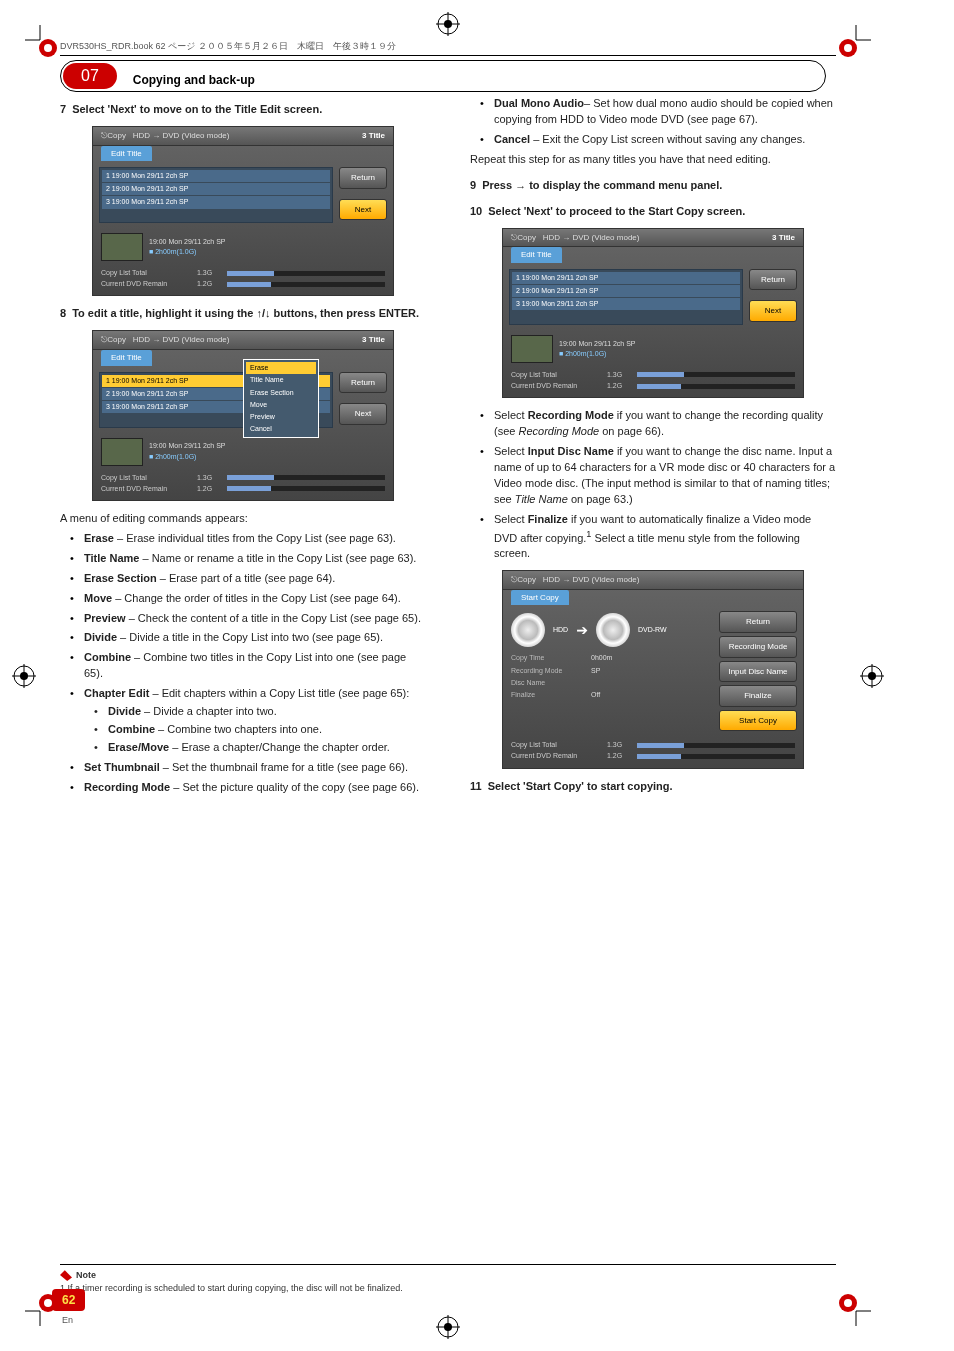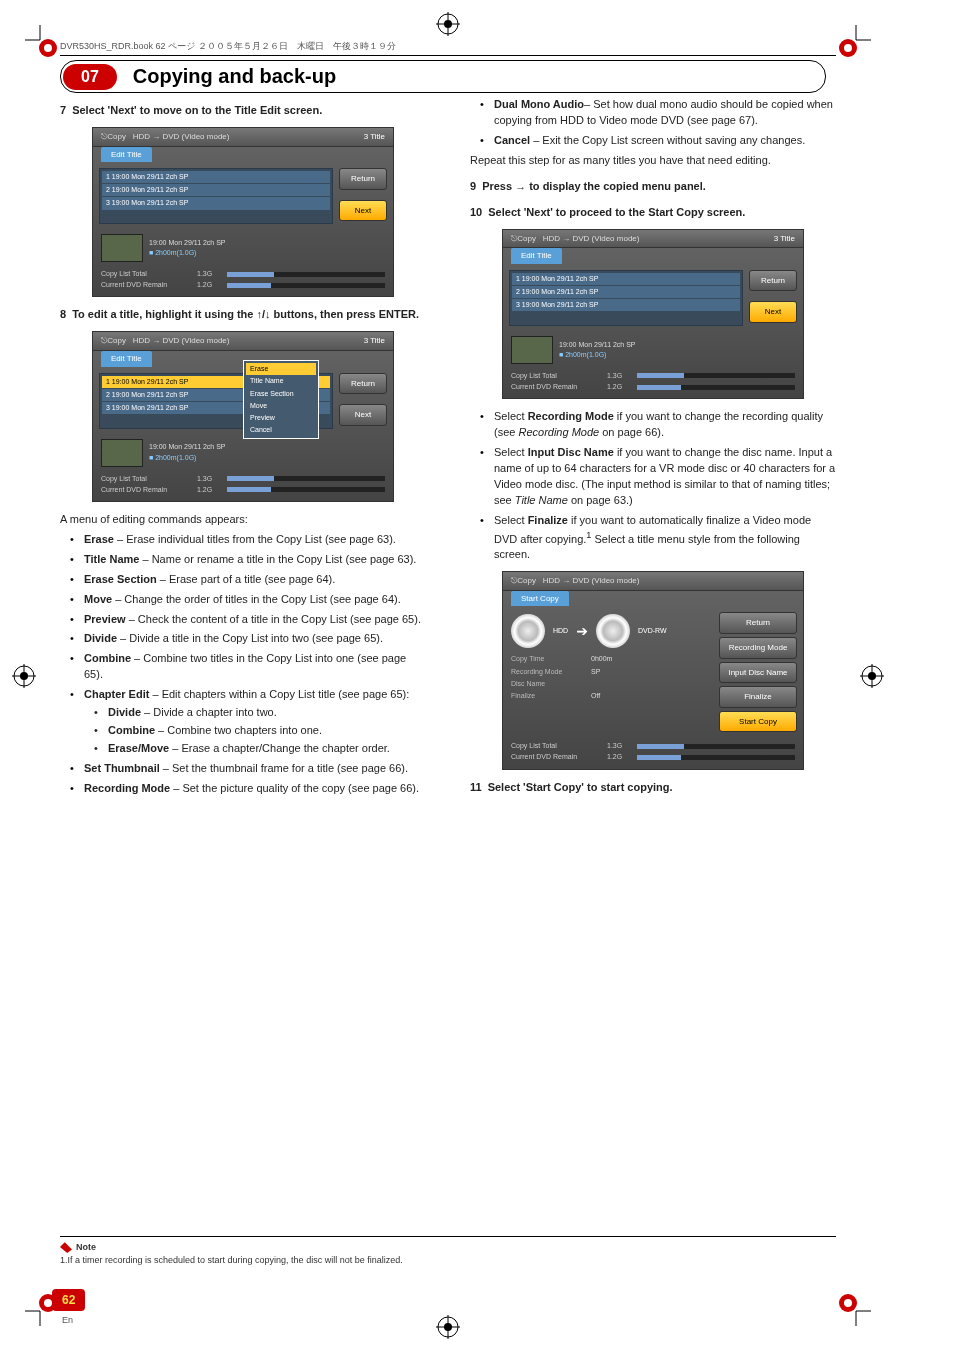--- a/index.html
+++ b/index.html
@@ -38,21 +38,21 @@
     width: 24px; height: 24px;
   }
   .reg-mark svg { width: 24px; height: 24px; }
   .reg-mark.left { top: 50%; left: 12px; transform: translateY(-50%); }
   .reg-mark.right { top: 50%; right: 12px; transform: translateY(-50%); }
   .reg-mark.top { left: 50%; top: 12px; transform: translateX(-50%); }
   .reg-mark.bottom { left: 50%; bottom: 12px; transform: translateX(-50%); }
   .chapter-bubble {
     background: #c00;
     color: #fff;
-    font-weight: bold;
+    font-weight: normal;
     font-size: 16px;
     padding: 4px 18px;
     border-radius: 14px;
     margin-right: 8px;
   }
   .header-row {
     display: flex;
     align-items: center;
   }
   .header-row .chapter-title-wrap {
@@ -125,21 +125,21 @@
     position: relative;
   }
   .shot-header {
     display: flex;
     align-items: center;
     padding: 3px 8px;
     background: linear-gradient(#777,#555);
     border-bottom: 1px solid #333;
   }
   .shot-header .left { flex: 1; }
-  .shot-header .right { color: #fff; }
+  .shot-header .right { color: #fff; font-weight: bold; }
   .shot-tab {
     display: inline-block;
     background: #5aa0d8;
     color: #fff;
     font-size: 8px;
     padding: 2px 10px;
     margin-left: 8px;
     border-radius: 2px 2px 0 0;
   }
   .shot-body {
@@ -238,21 +238,21 @@
     display: inline-block;
   }
   .arrow {
     font-size: 14px; color: #fff;
   }
   .info-line { font-size: 7px; color: #ddd; margin: 2px 0; }
   .info-line .lbl { color: #bbb; display:inline-block; width: 80px; }
 
   .note-sec {
     position: absolute;
-    bottom: 86px;
+    bottom: 58px;
     left: 60px;
     right: 60px;
     border-top: 1px solid #000;
     padding-top: 4px;
     font-size: 9px;
     color: #333;
   }
   .note-badge {
     display: inline-flex;
     align-items: center;
@@ -339,21 +339,21 @@
         <circle cx="12" cy="12" r="10" stroke="#000" fill="none"></circle>
         <circle cx="12" cy="12" r="4" fill="#000"></circle>
         <path d="M0 12 H24 M12 0 V24" stroke="#000"></path>
       </svg></div>
 
   <div class="top-header-text">DVR530HS_RDR.book 62 ページ ２００５年５月２６日　木曜日　午後３時１９分</div>
 
   <div class="header-row">
     <div class="chapter-title-wrap">
       <span class="chapter-bubble">07</span>
-      <span style="font-weight:bold;font-size:20px;padding:2px 8px;">Copying and back-up</span>
+      <span style="font-weight:bold;font-size:12px;padding:2px 8px;margin-top:8px;">Copying and back-up</span>
     </div>
   </div>
 
   <div class="cols">
 
     <div class="col">
       <div class="step"><span class="num">7</span><span>Select 'Next' to move on to the Title Edit screen.</span></div>
 
       <div class="shot">
         <div class="shot-header">
@@ -473,21 +473,21 @@
       </ul>
     </div>
 
     <div class="col">
       <ul class="bullets">
         <li><span class="bold">Dual Mono Audio</span><span>– Set how dual mono audio should be copied when copying from HDD to Video mode DVD (see page 67).</span></li>
         <li><span class="bold">Cancel</span><span> – Exit the Copy List screen without saving any changes.</span></li>
       </ul>
       <div class="plain">Repeat this step for as many titles you have that need editing.</div>
 
-      <div class="step"><span class="num">9</span><span>Press → to display the copied menu panel.</span></div>
+      <div class="step"><span class="num">9</span><span>Press → to display the command menu panel.</span></div>
       <div class="step"><span class="num">10</span><span>Select 'Next' to proceed to the Start Copy screen.</span></div>
 
       <div class="shot">
         <div class="shot-header">
           <span>⎋</span>
           <span class="left"><span>Copy</span>&nbsp;&nbsp;&nbsp;<span>HDD → DVD (Video mode)</span></span>
           <span class="right">3  Title</span>
         </div>
         <div class="shot-tab">Edit Title</div>
         <div class="shot-body">

